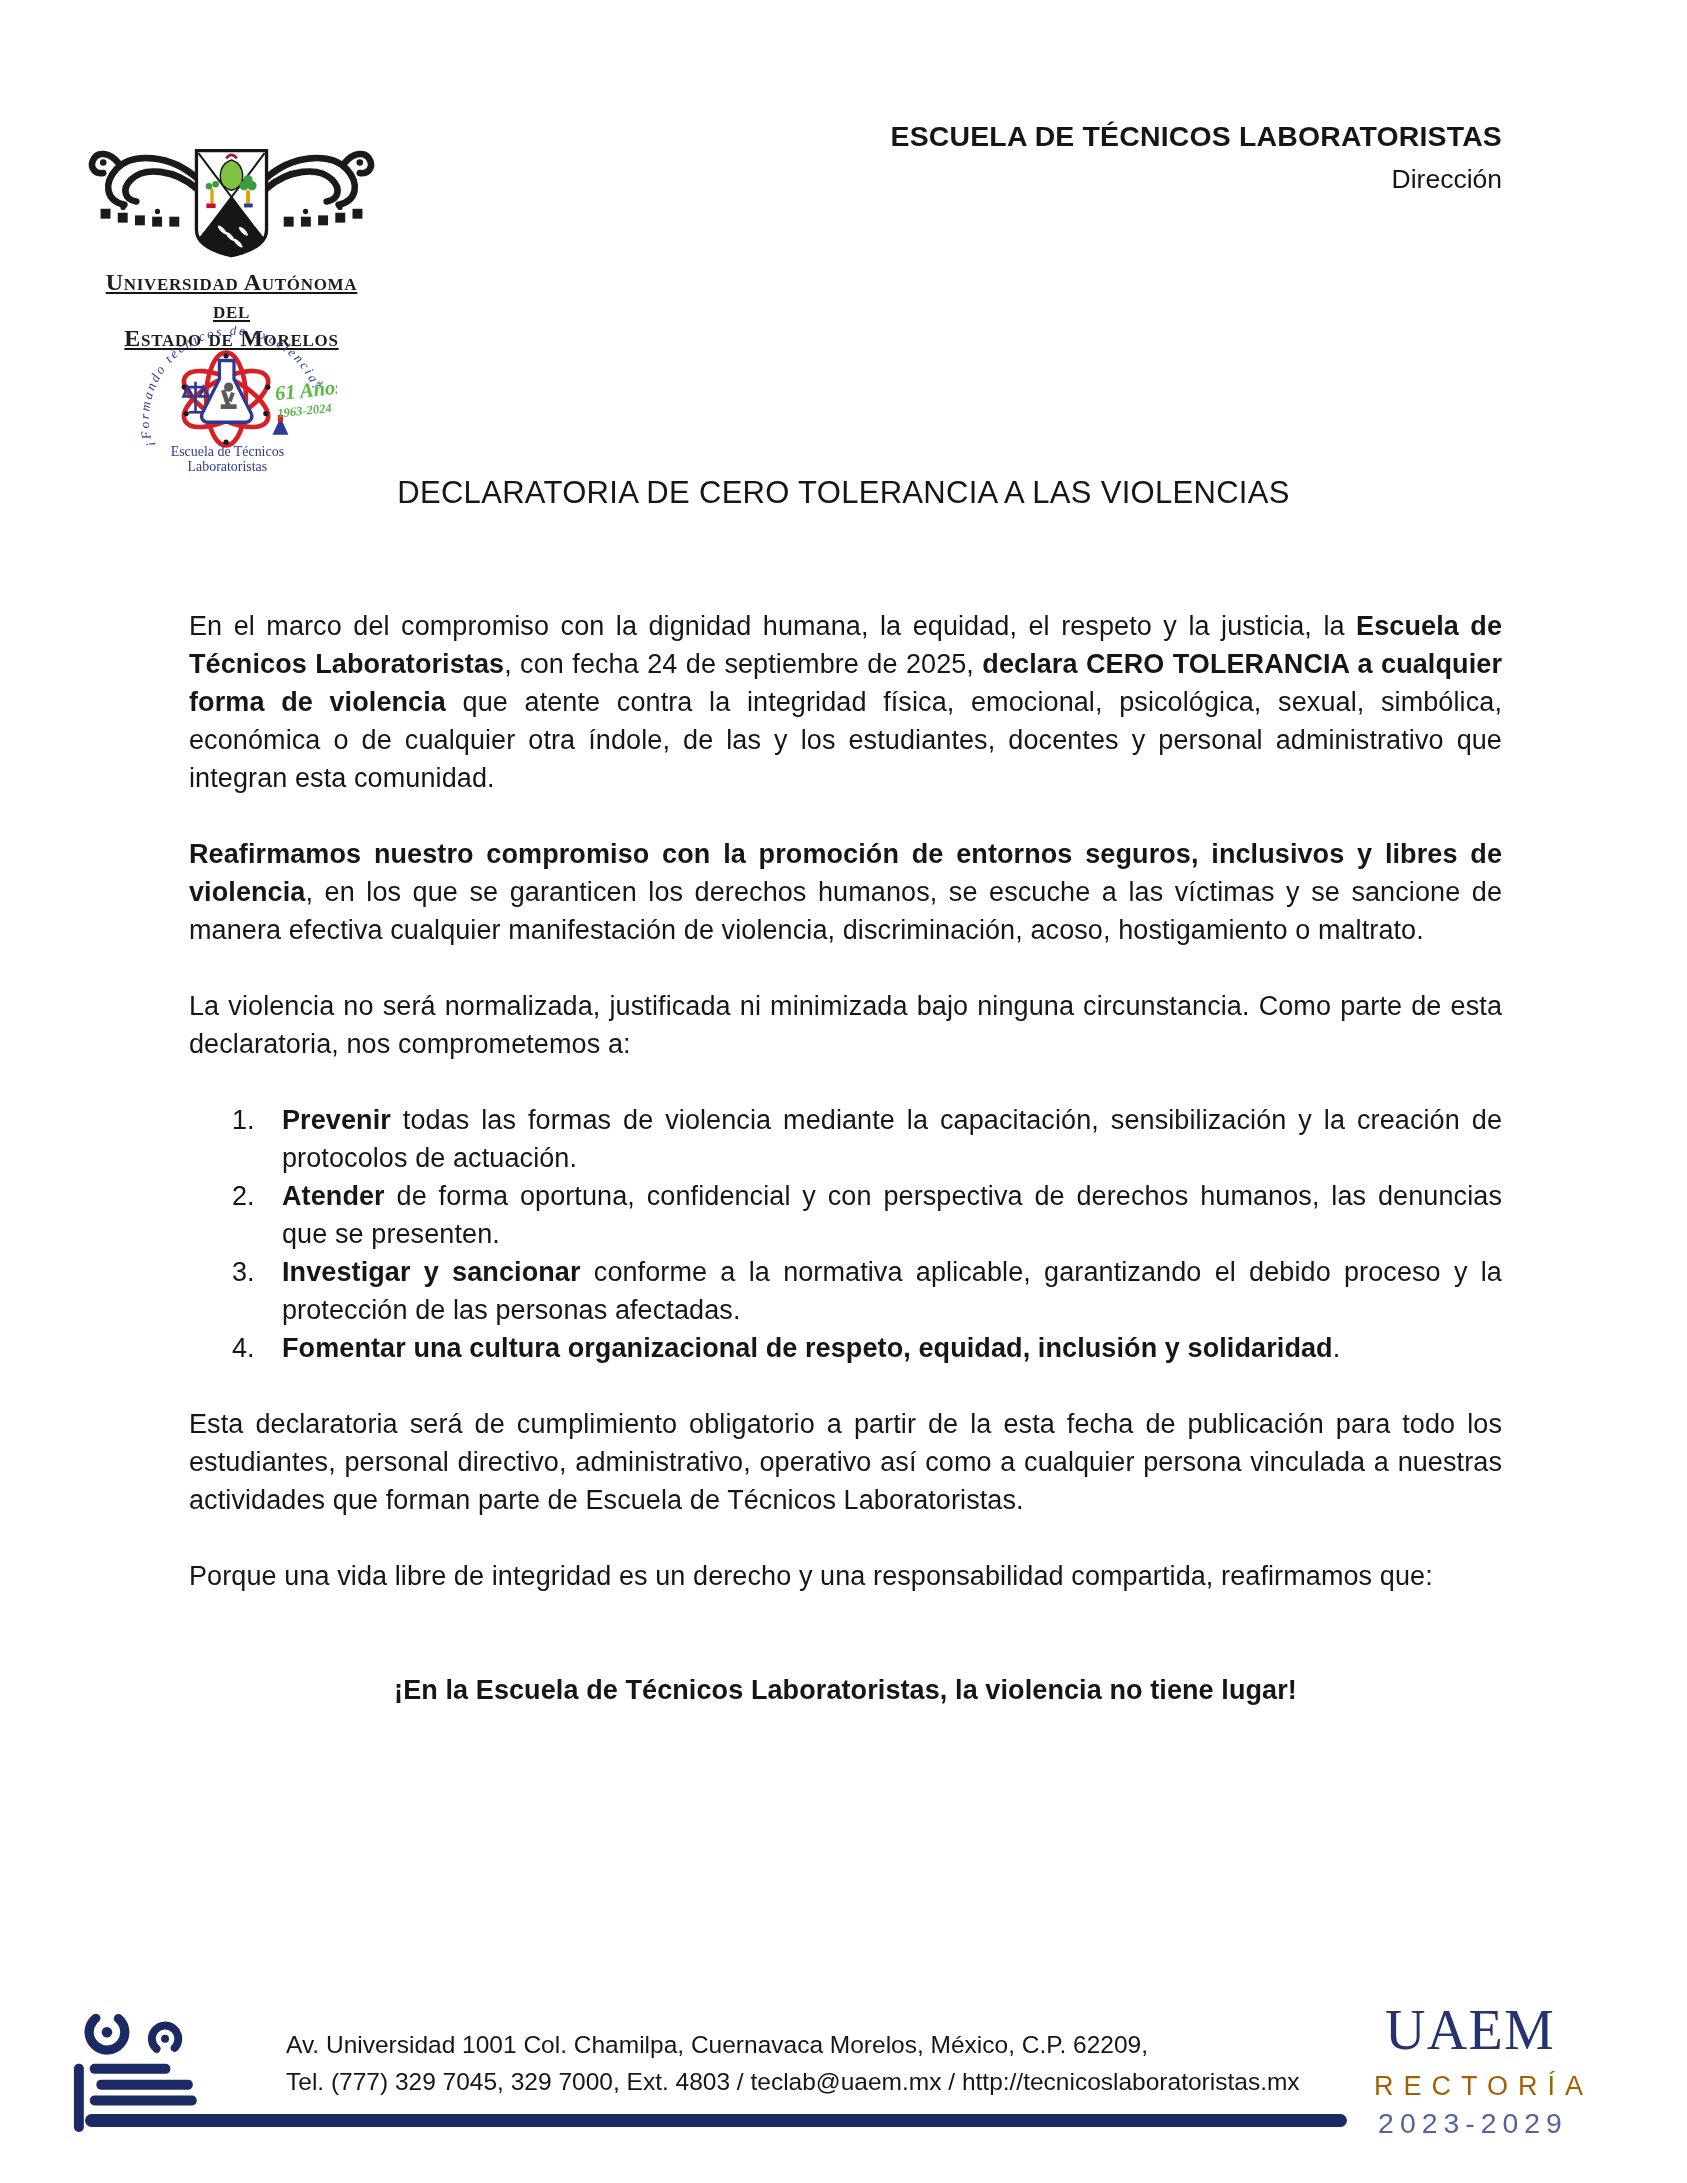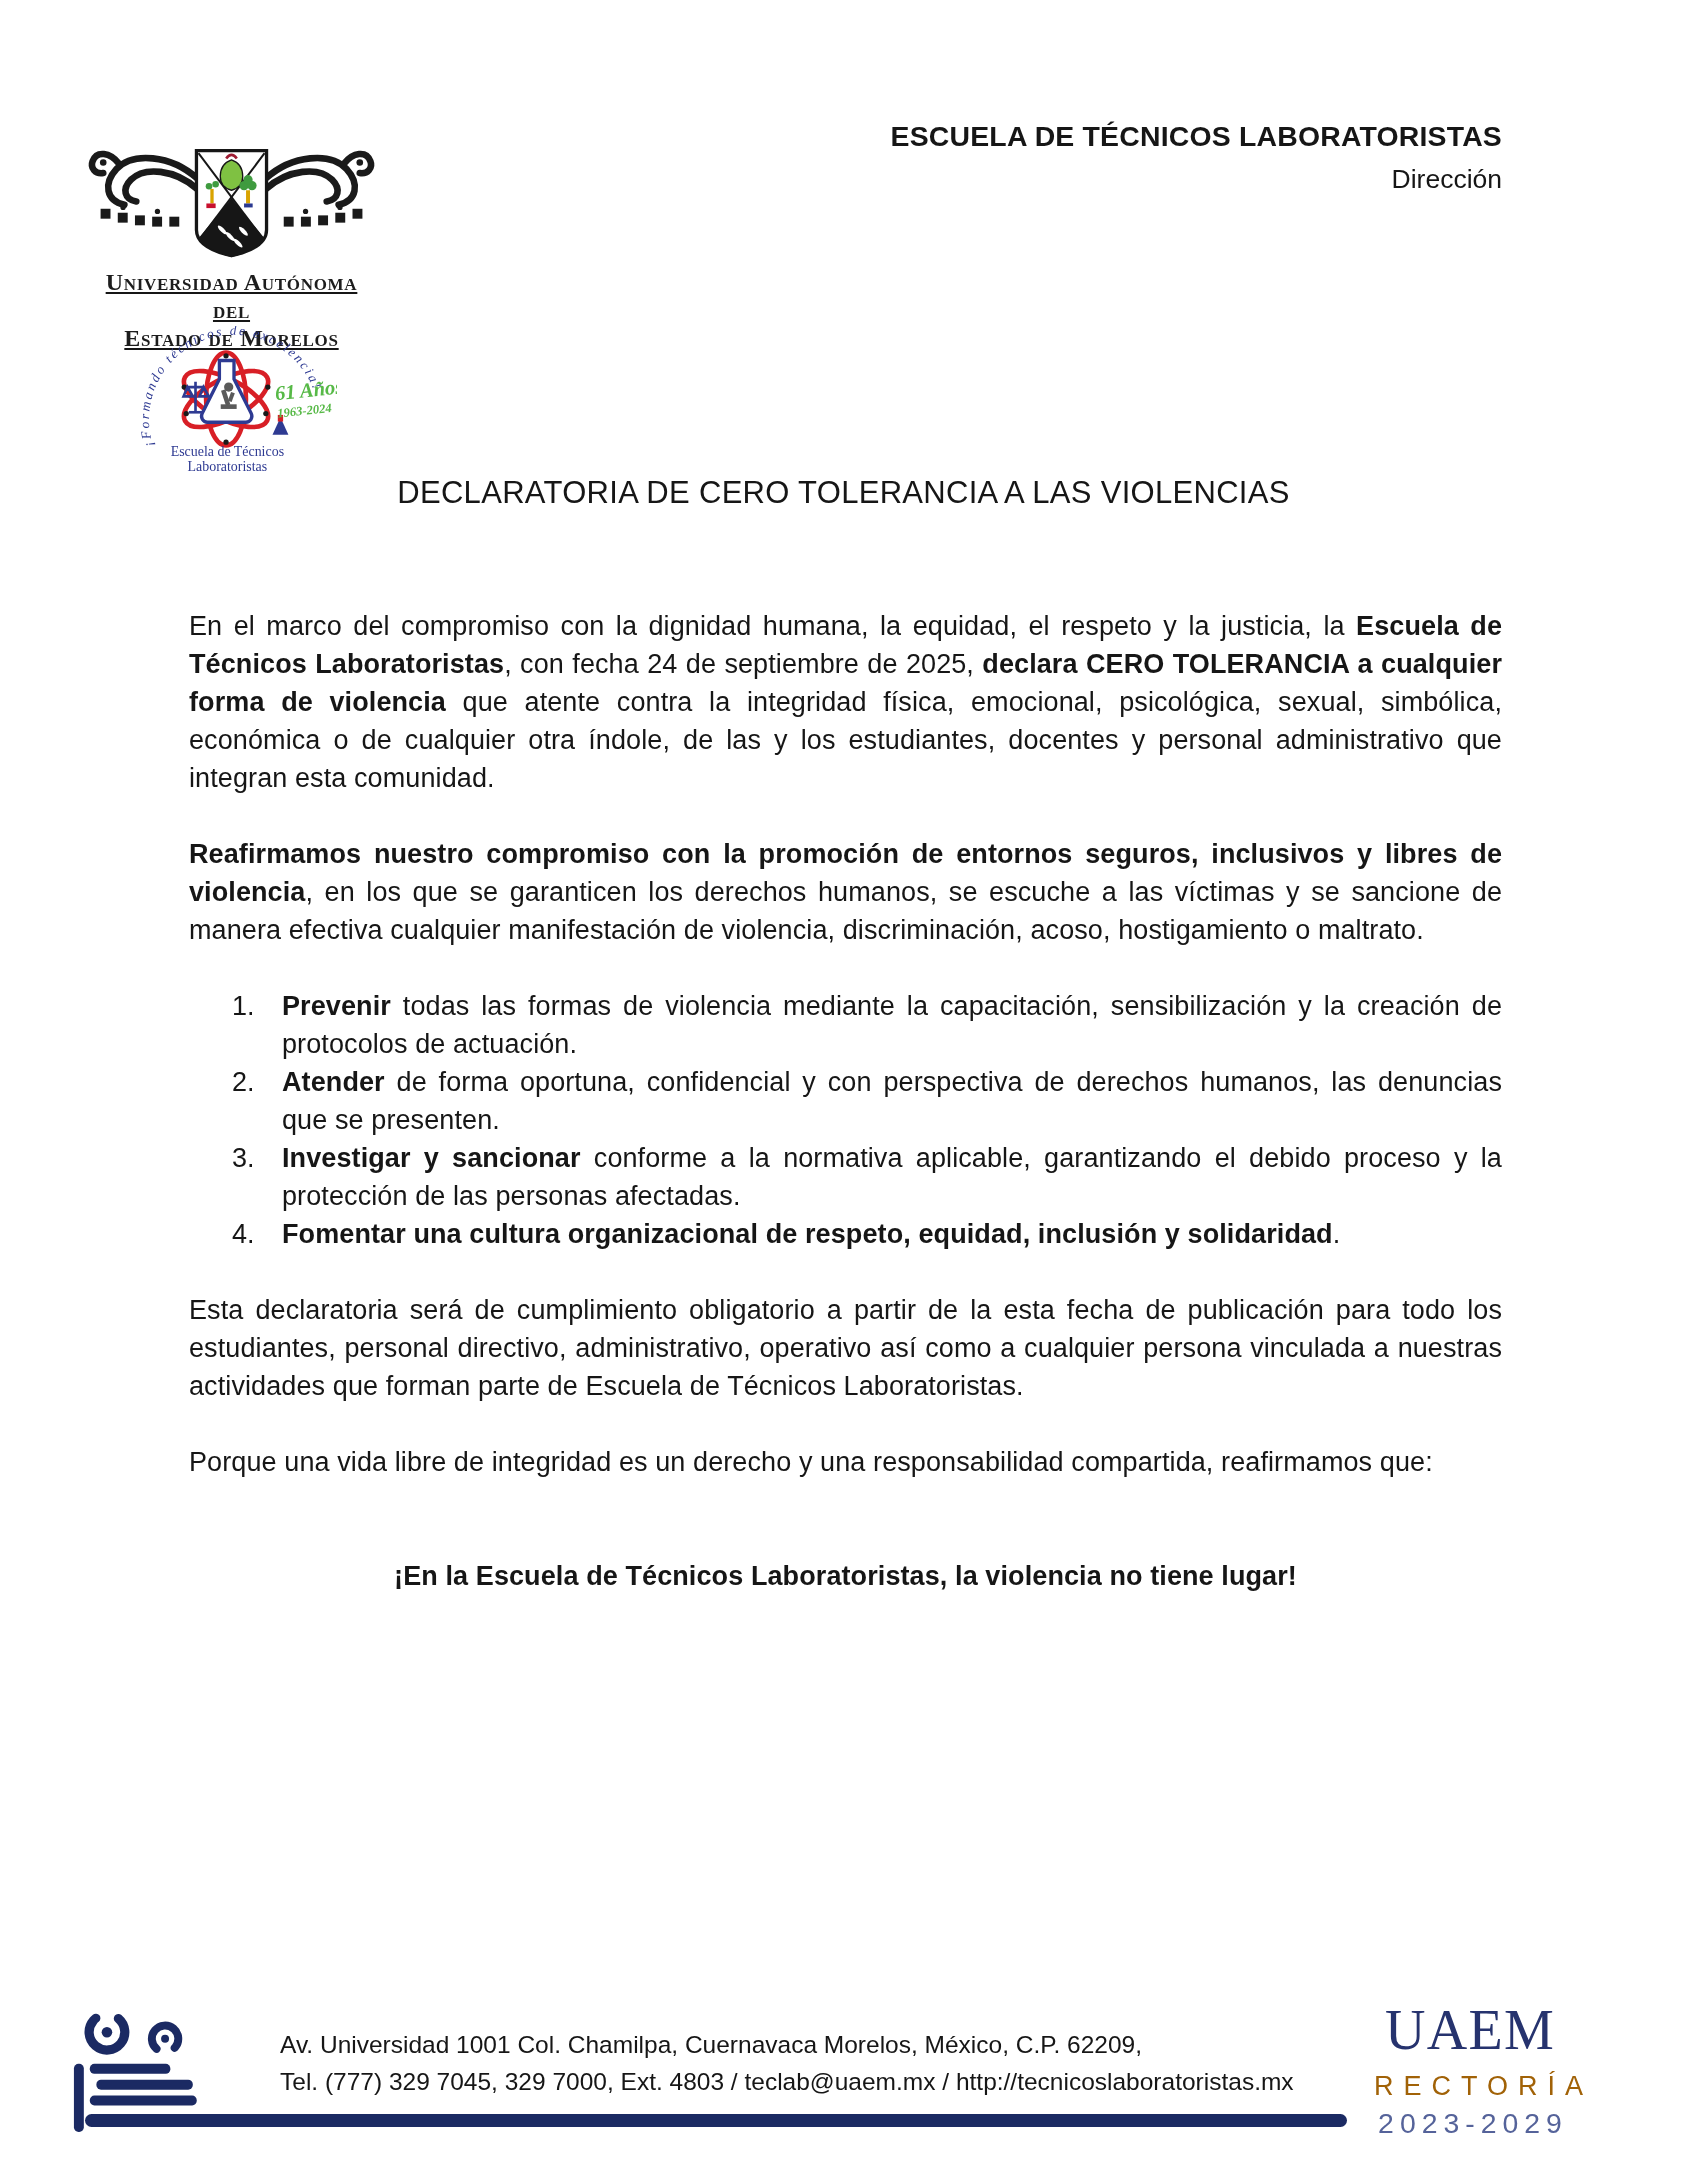--- a/index.html
+++ b/index.html
@@ -34,21 +34,21 @@
   .content li .num{flex:0 0 50px;padding-left:43px;}
   .content li .li-text{flex:1;text-align:justify;}
   .closing{text-align:center;font-weight:bold;margin-top:76px !important;}
   
   .footer-rule{
     position:absolute;left:85px;top:2114px;width:1262px;height:13.2px;
     background:#1b2a63;border-radius:6.6px;
   }
   .footer-glyph{position:absolute;left:66px;top:2003px;width:142px;height:129px;}
   .footer-address{
-    position:absolute;left:280px;top:2026px;font-size:24.5px;line-height:37px;color:#161616;
+    position:absolute;left:286px;top:2026px;font-size:24.5px;line-height:37px;color:#161616;
   }
   .uaem-block{position:absolute;left:1364px;top:1997px;width:212px;text-align:center;}
   .uaem-acronym{
     font-family:"Liberation Serif",serif;font-size:56px;line-height:66px;
     color:#26336e;letter-spacing:1.3px;
   }
   .uaem-rectoria{font-size:27px;letter-spacing:10px;color:#a16207;margin-top:8px;text-indent:10px;}
   .uaem-years{font-size:28.4px;letter-spacing:6px;color:#55639a;margin-top:5.3px;text-indent:6px;}
 </style>
 </head>
@@ -177,20 +177,21 @@
   <div class="header-right">
     <div class="school-name">ESCUELA DE TÉCNICOS LABORATORISTAS</div>
     <div class="department">Dirección</div>
   </div>
 
   <h1 class="doc-title">DECLARATORIA DE CERO TOLERANCIA A LAS VIOLENCIAS</h1>
 
   <div class="content">
     <p><span>En el marco del compromiso con la dignidad humana, la equidad, el respeto y la justicia, la </span><b>Escuela de Técnicos Laboratoristas</b><span>, con fecha 24 de septiembre de 2025, </span><b>declara CERO TOLERANCIA a cualquier forma de violencia</b><span> que atente contra la integridad física, emocional, psicológica, sexual, simbólica, económica o de cualquier otra índole, de las y los estudiantes, docentes y personal administrativo que integran esta comunidad.</span></p>
     <p><b>Reafirmamos nuestro compromiso con la promoción de entornos seguros, inclusivos y libres de violencia</b><span>, en los que se garanticen los derechos humanos, se escuche a las víctimas y se sancione de manera efectiva cualquier manifestación de violencia, discriminación, acoso, hostigamiento o maltrato.</span></p>
+    <p><span>La violencia no será normalizada, justificada ni minimizada bajo ninguna circunstancia. Como parte de esta declaratoria, nos comprometemos a:</span></p>
 
     <ol>
       <li>
         <span class="num">1.</span>
         <span class="li-text"><b>Prevenir</b><span> todas las formas de violencia mediante la capacitación, sensibilización y la creación de protocolos de actuación.</span></span>
       </li>
       <li>
         <span class="num">2.</span>
         <span class="li-text"><b>Atender</b><span> de forma oportuna, confidencial y con perspectiva de derechos humanos, las denuncias que se presenten.</span></span>
       </li>

